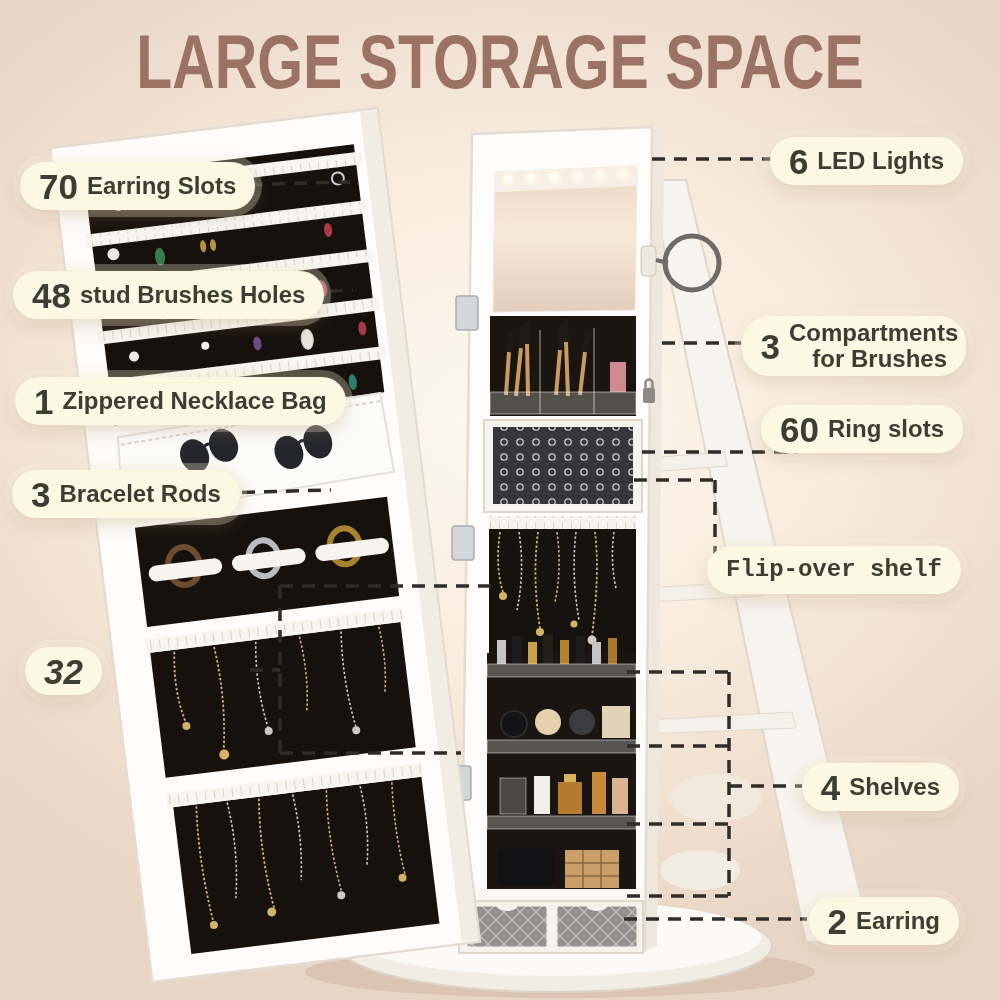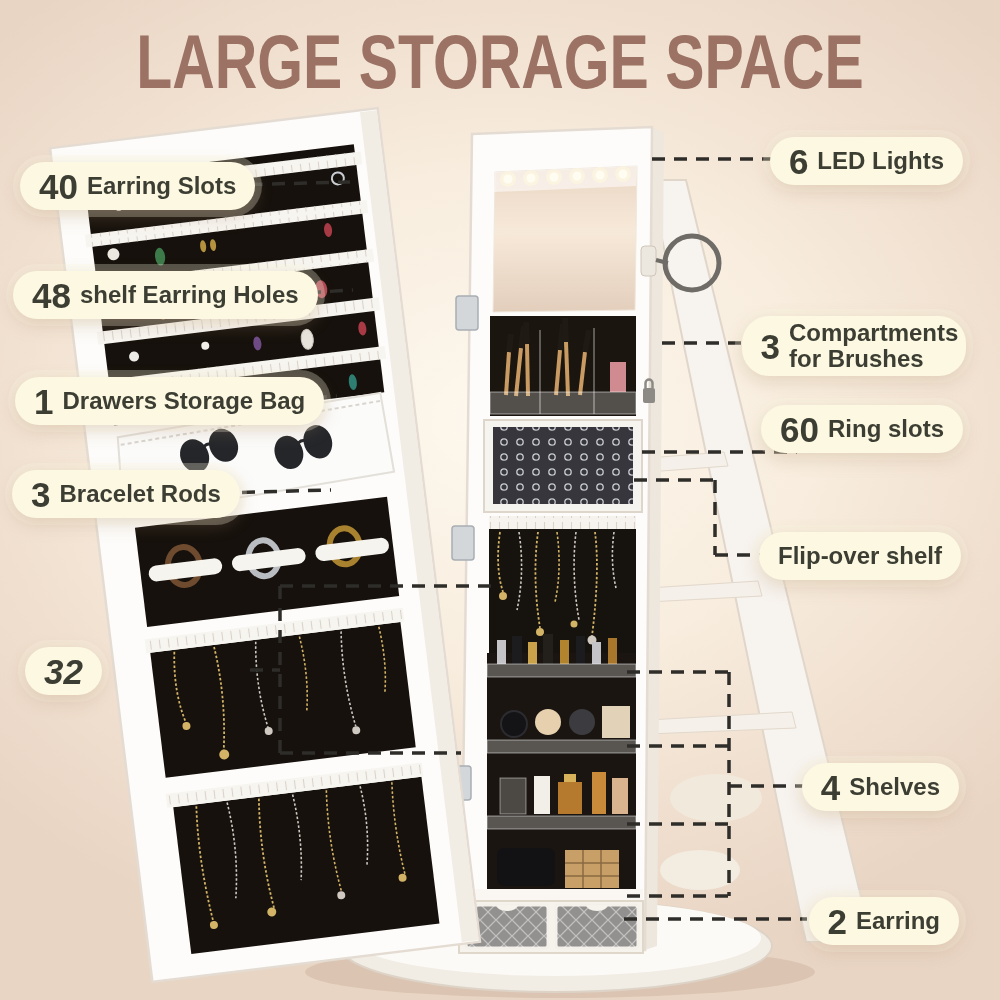--- a/index.html
+++ b/index.html
@@ -19,21 +19,21 @@
   .pill{
     position:absolute;display:flex;align-items:center;gap:9px;
     background:#fcf8e2;border-radius:27px;padding:0 19px;height:48px;
     box-shadow:0 6px 18px rgba(178,142,112,.30), 0 0 0 7px rgba(252,248,226,.28);
     color:#3d3e33;white-space:nowrap;
   }
   .pill .num{font-size:35px;font-weight:600;line-height:1;}
   .pill .num:empty{display:none;}
   .pill .lbl{font-size:24px;font-weight:600;line-height:1.1;}
   .pill.tall{height:60px;}
-  .pill.tall .lbl{white-space:normal;width:158px;text-align:left;}
+  .pill.tall .lbl{white-space:normal;width:158px;text-align:right;}
 </style>
 </head>
 <body>
 
 <div class="stage">
 
   <svg class="art" viewBox="0 0 1000 1000">
     <defs>
       <linearGradient id="mir" x1="0" y1="0" x2="0" y2="1">
         <stop offset="0" stop-color="#ead6c4"></stop>
@@ -324,30 +324,30 @@
     <line x1="662" y1="343" x2="752" y2="343"></line>
     <line x1="642" y1="452" x2="797" y2="452"></line>
     <path d="M634 480 H715 M715 480 V555 M715 555 H762"></path>
     <path d="M627 672 H729 M627 746 H729 M627 824 H729 M627 896 H729 M729 672 V896 M729 786 H835"></path>
     <line x1="624" y1="919" x2="807" y2="919"></line>
   </svg>
 
   <div class="title">LARGE STORAGE SPACE</div>
 
   <div class="pill" style="left:20px;top:162px;">
-    <span class="num">40</span>
+    <span class="num">70</span>
     <span class="lbl">Earring Slots</span>
   </div>
   <div class="pill" style="left:13px;top:271px;">
     <span class="num">48</span>
-    <span class="lbl">shelf Earring Holes</span>
+    <span class="lbl">stud Brushes Holes</span>
   </div>
   <div class="pill" style="left:15px;top:377px;">
     <span class="num">1</span>
-    <span class="lbl">Drawers Storage Bag</span>
+    <span class="lbl">Zippered Necklace Bag</span>
   </div>
   <div class="pill" style="left:12px;top:470px;">
     <span class="num">3</span>
     <span class="lbl">Bracelet Rods</span>
   </div>
   <div class="pill" style="left:25px;top:647px;font-style:italic;">
     <span class="num">32</span>
   </div>
 
   <div class="pill" style="right:37px;top:137px;">
@@ -355,21 +355,21 @@
     <span class="lbl">LED Lights</span>
   </div>
   <div class="pill tall" style="right:34px;top:316px;">
     <span class="num">3</span>
     <span class="lbl">Compartments for Brushes</span>
   </div>
   <div class="pill" style="right:37px;top:405px;">
     <span class="num">60</span>
     <span class="lbl">Ring slots</span>
   </div>
-  <div class="pill" style="right:39px;top:532px;">
+  <div class="pill" style="right:39px;top:546px;font-family:Liberation Mono, monospace;">
 
     <span class="lbl">Flip-over shelf</span>
   </div>
   <div class="pill" style="right:41px;top:763px;">
     <span class="num">4</span>
     <span class="lbl">Shelves</span>
   </div>
   <div class="pill" style="right:41px;top:897px;">
     <span class="num">2</span>
     <span class="lbl">Earring</span>

